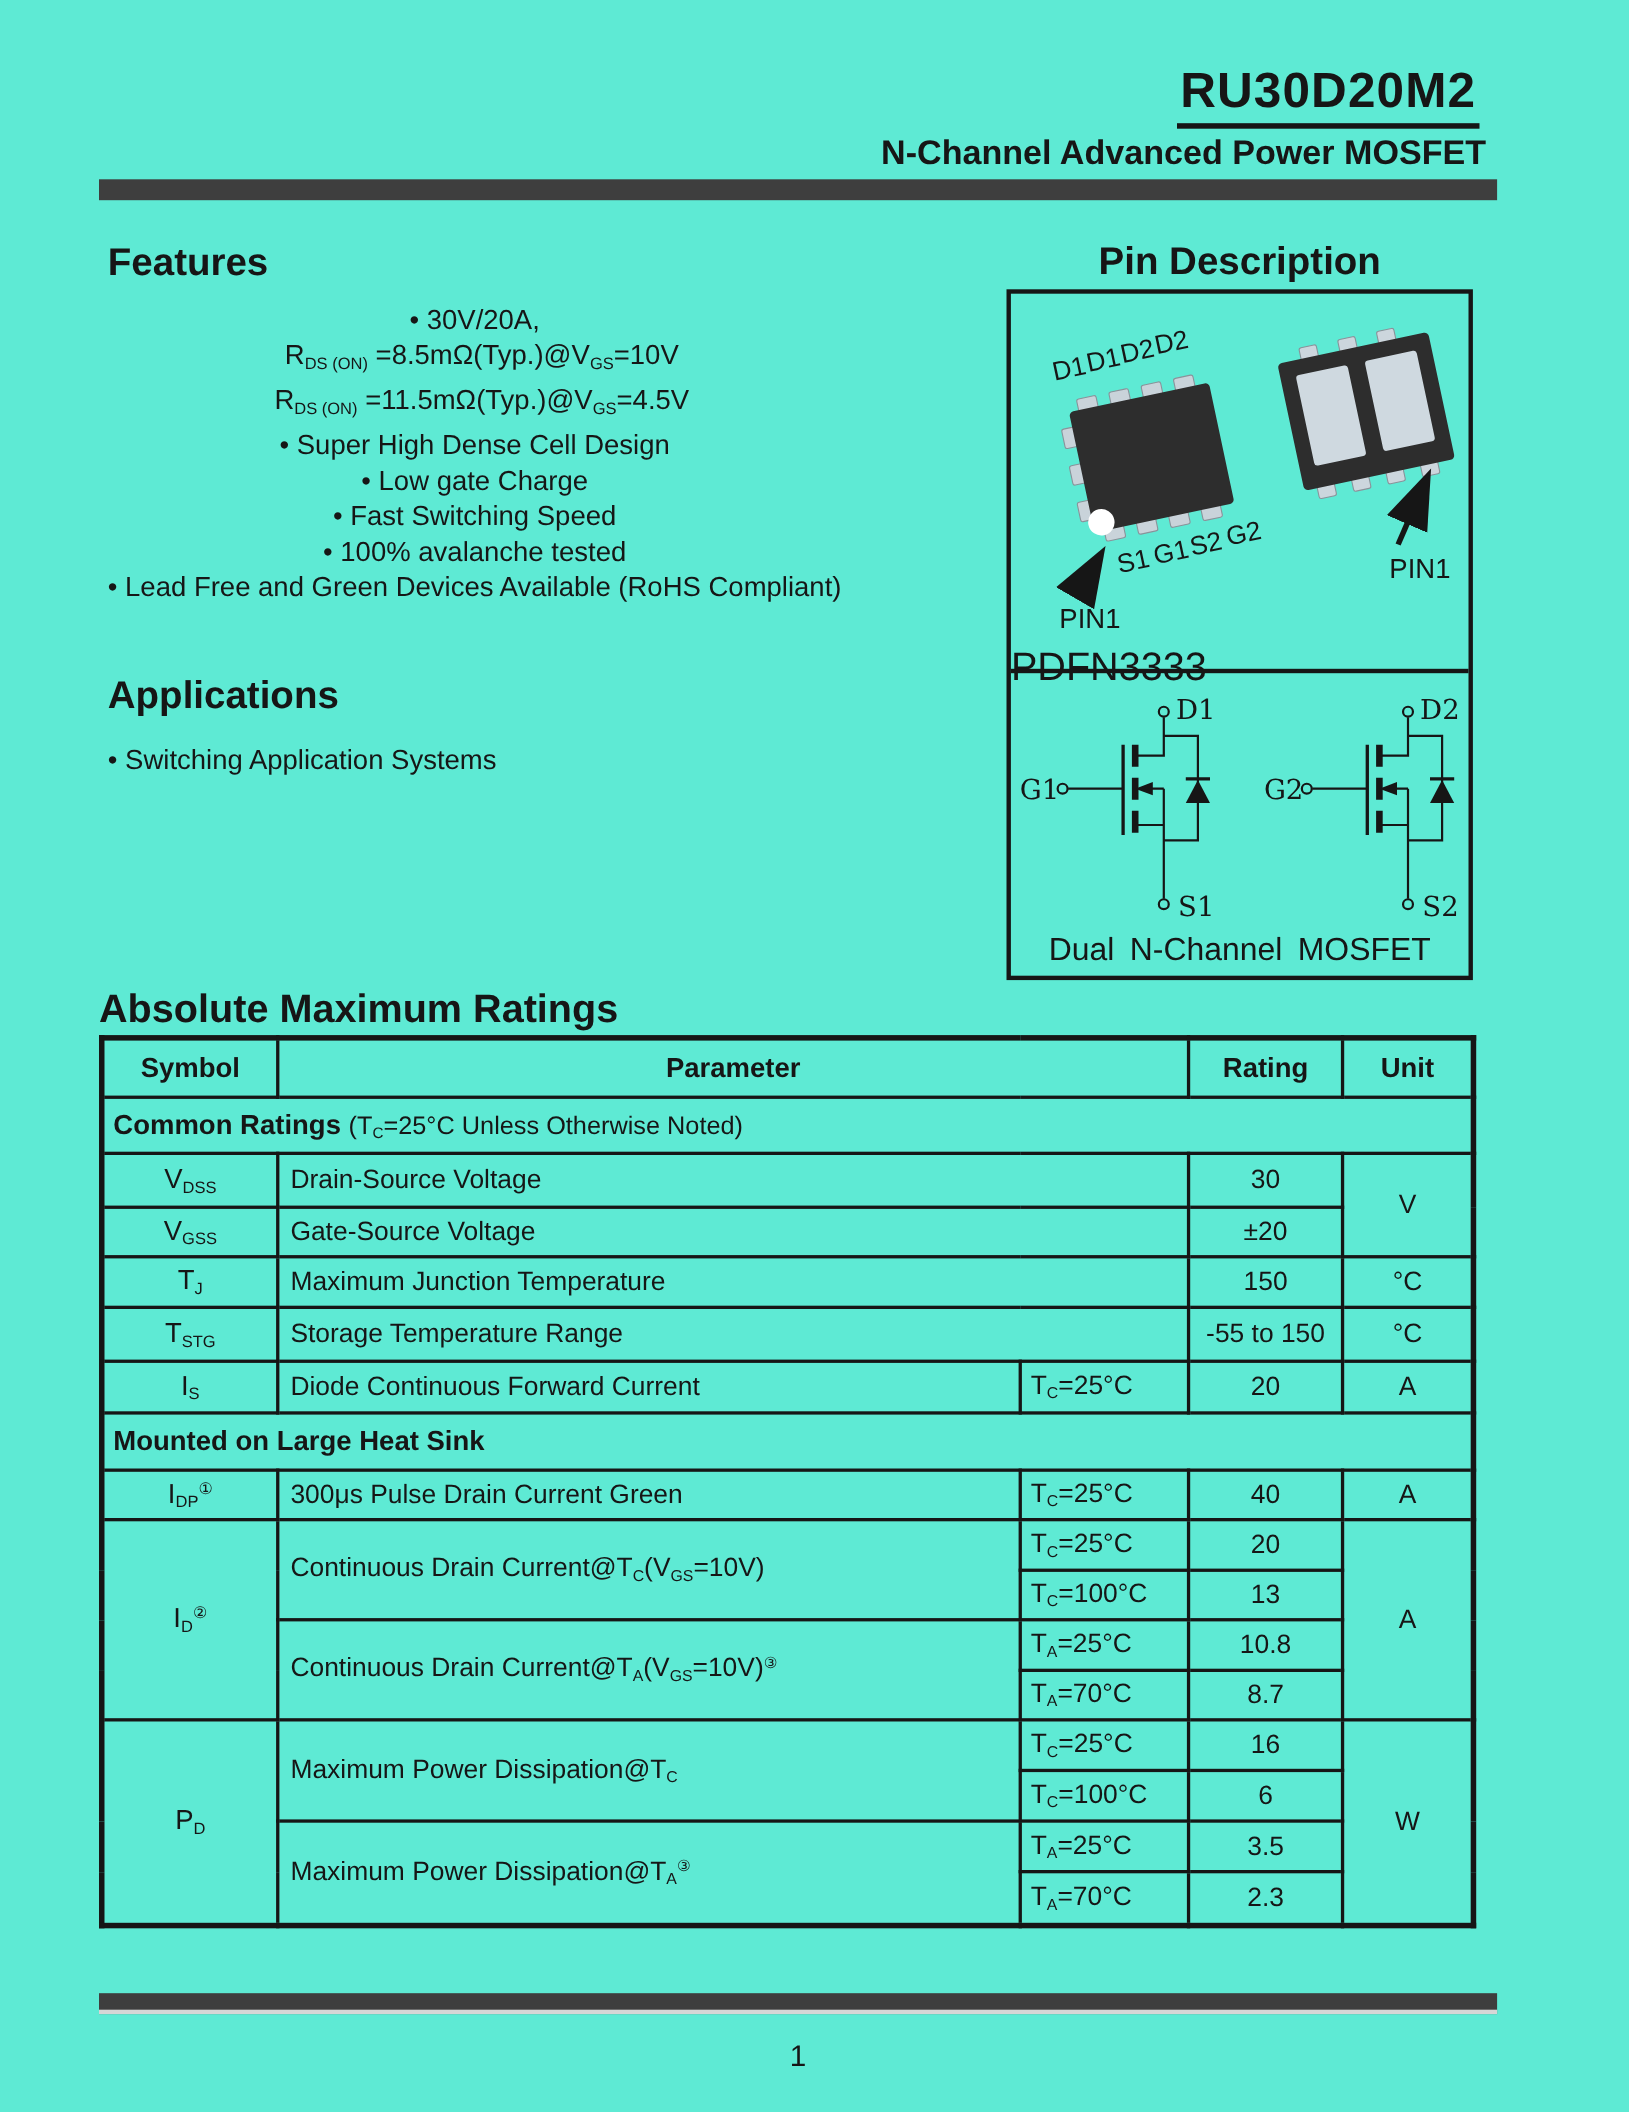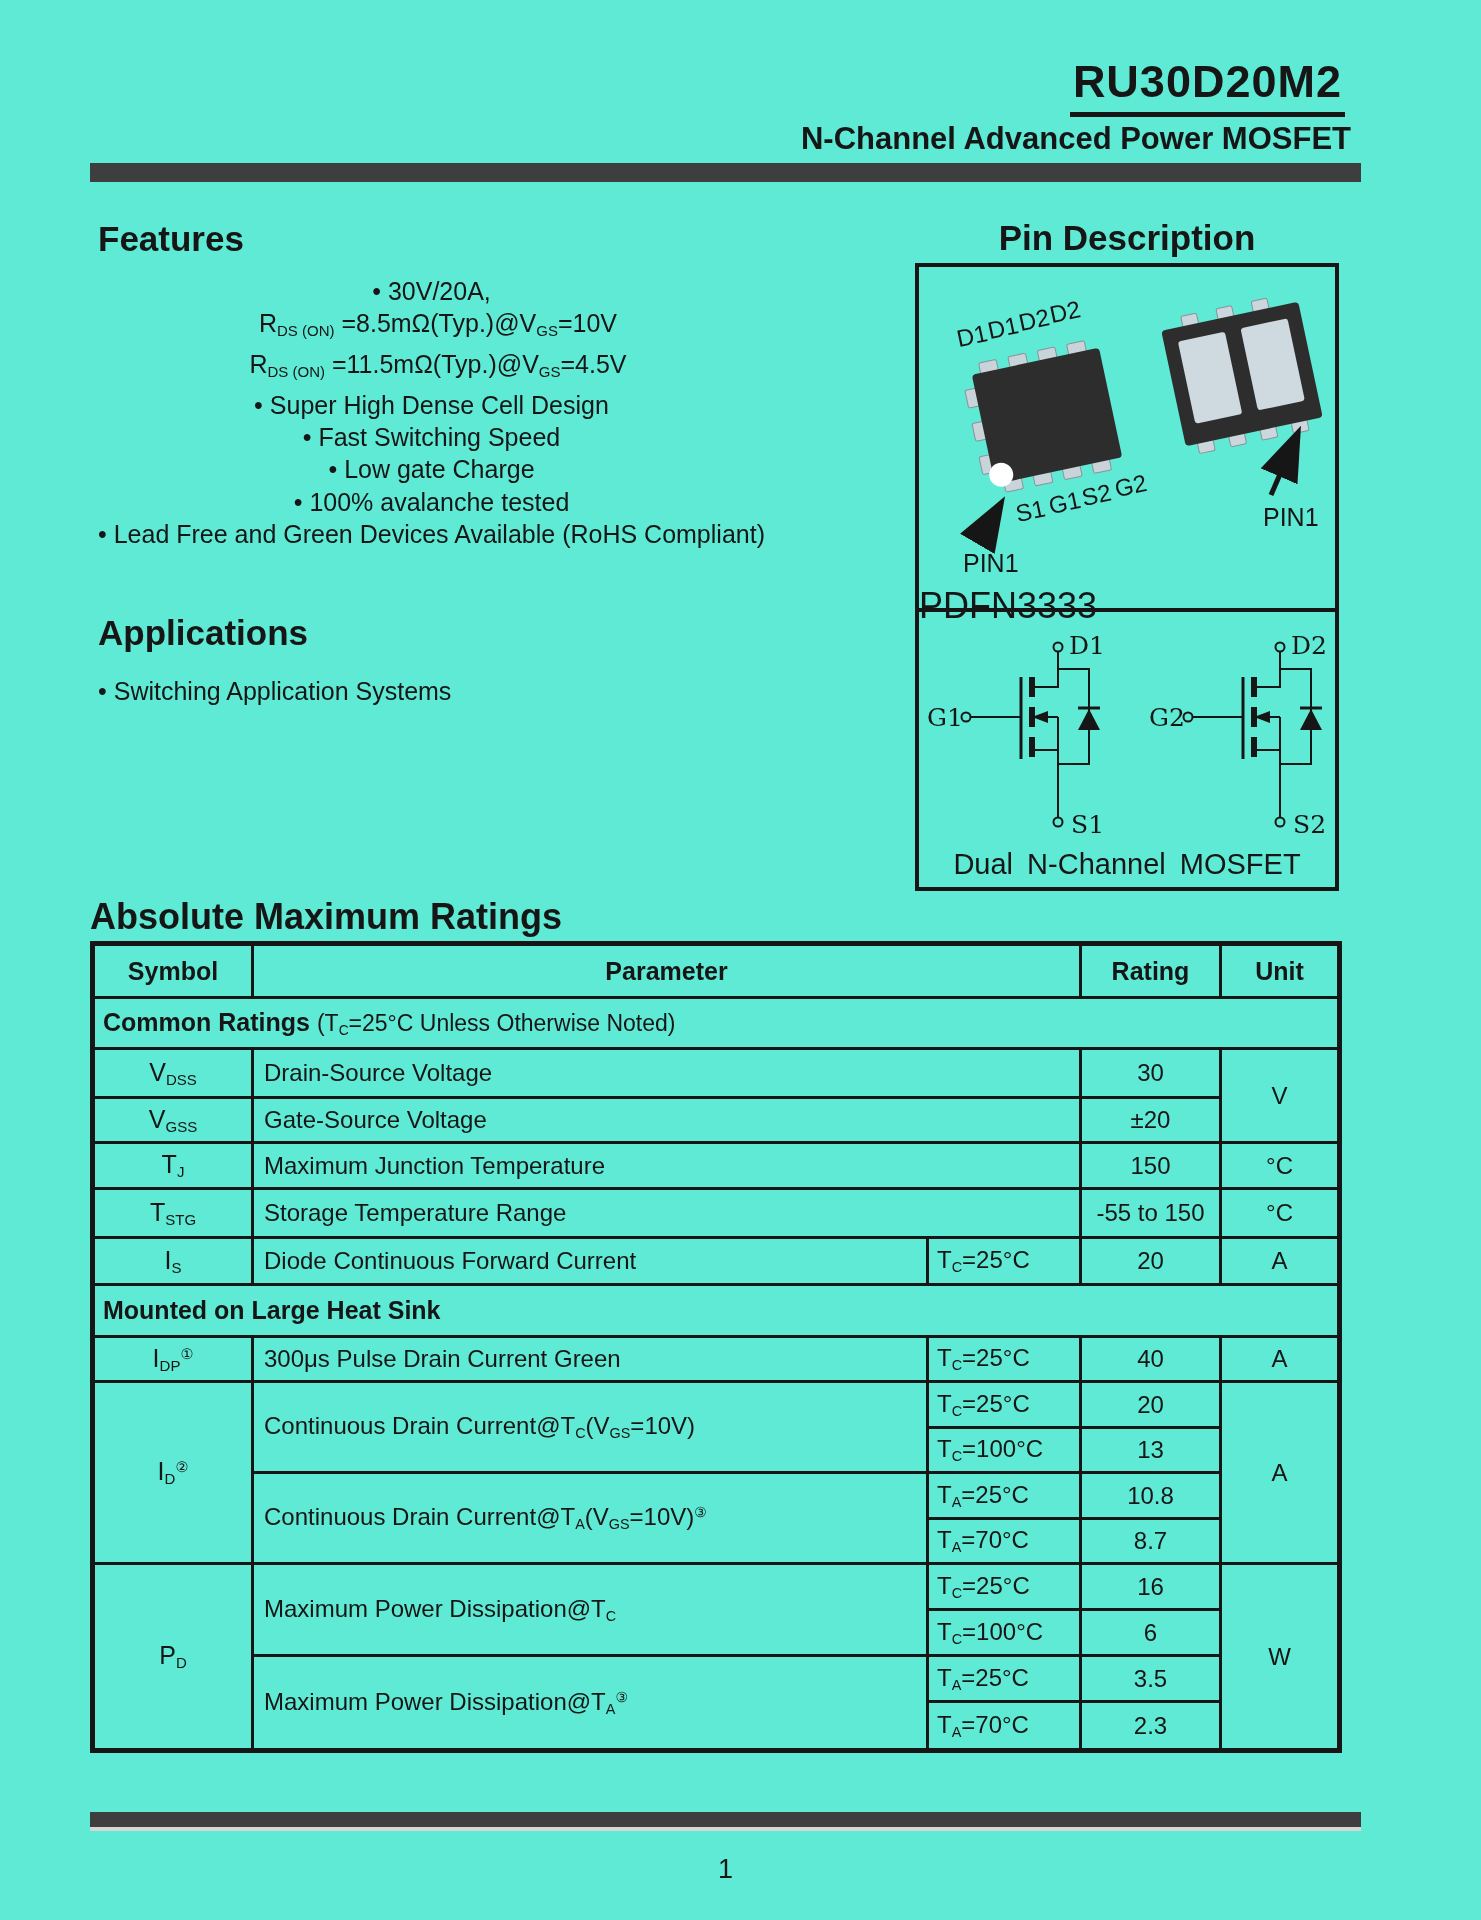--- a/index.html
+++ b/index.html
@@ -65,22 +65,22 @@
   <div class="subtitle">N-Channel Advanced Power MOSFET</div>
   <div class="top-rule"></div>
 
   <div class="features">
     <h2 class="sec-h">Features</h2>
     <ul class="feat-list">
       <li class="b"><span>30V/20A,</span></li>
       <li class="nb"><span>R</span><sub>DS (ON)</sub><span> =8.5mΩ(Typ.)@V</span><sub>GS</sub><span>=10V</span></li>
       <li class="nb"><span>R</span><sub>DS (ON)</sub><span> =11.5mΩ(Typ.)@V</span><sub>GS</sub><span>=4.5V</span></li>
       <li class="b"><span>Super High Dense Cell Design</span></li>
+      <li class="b"><span>Low gate Charge</span></li>
       <li class="b"><span>Fast Switching Speed</span></li>
-      <li class="b"><span>Low gate Charge</span></li>
       <li class="b"><span>100% avalanche tested</span></li>
       <li class="b"><span>Lead Free and Green Devices Available (RoHS Compliant)</span></li>
     </ul>
   </div>
 
   <div class="applications">
     <h2 class="sec-h">Applications</h2>
     <ul class="app-list">
       <li>Switching Application Systems</li>
     </ul>

